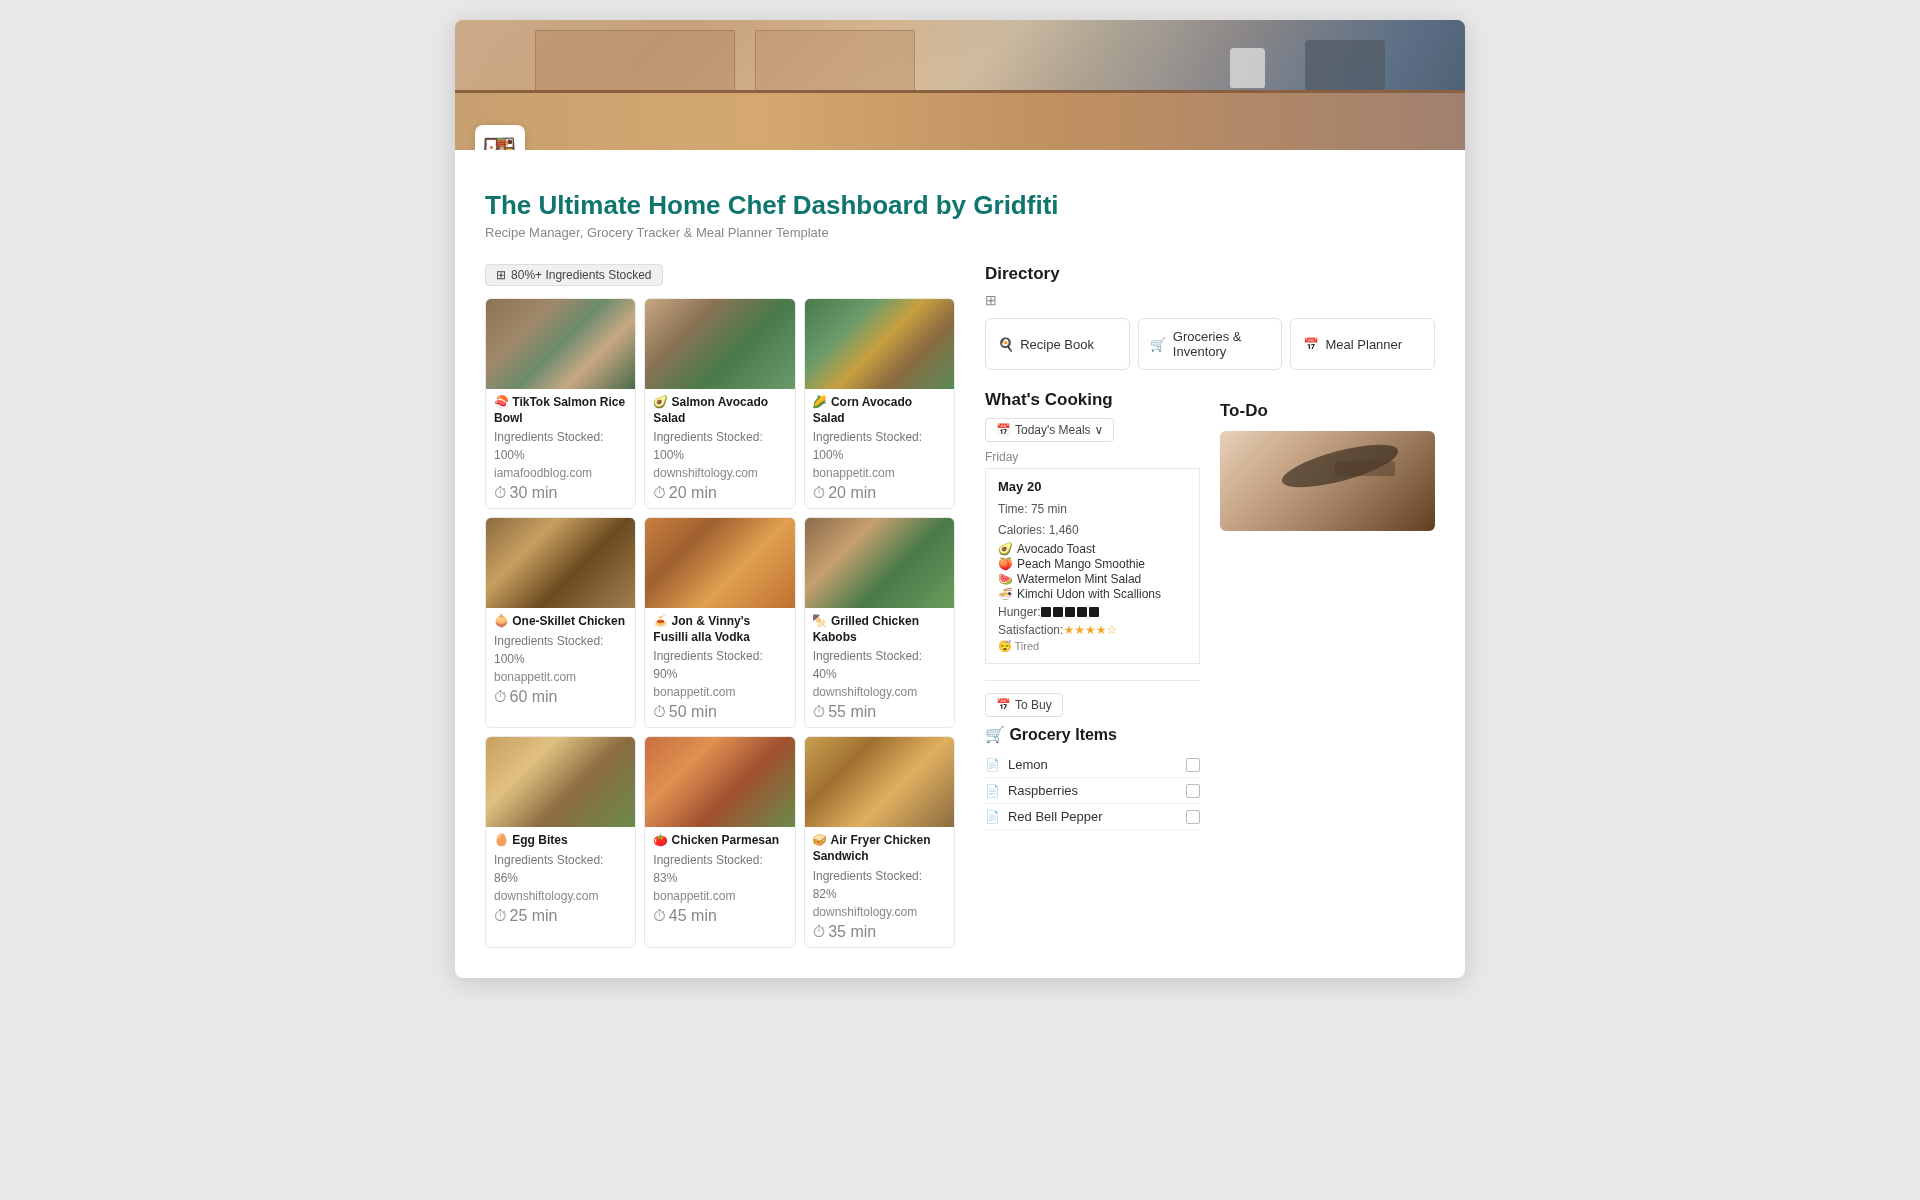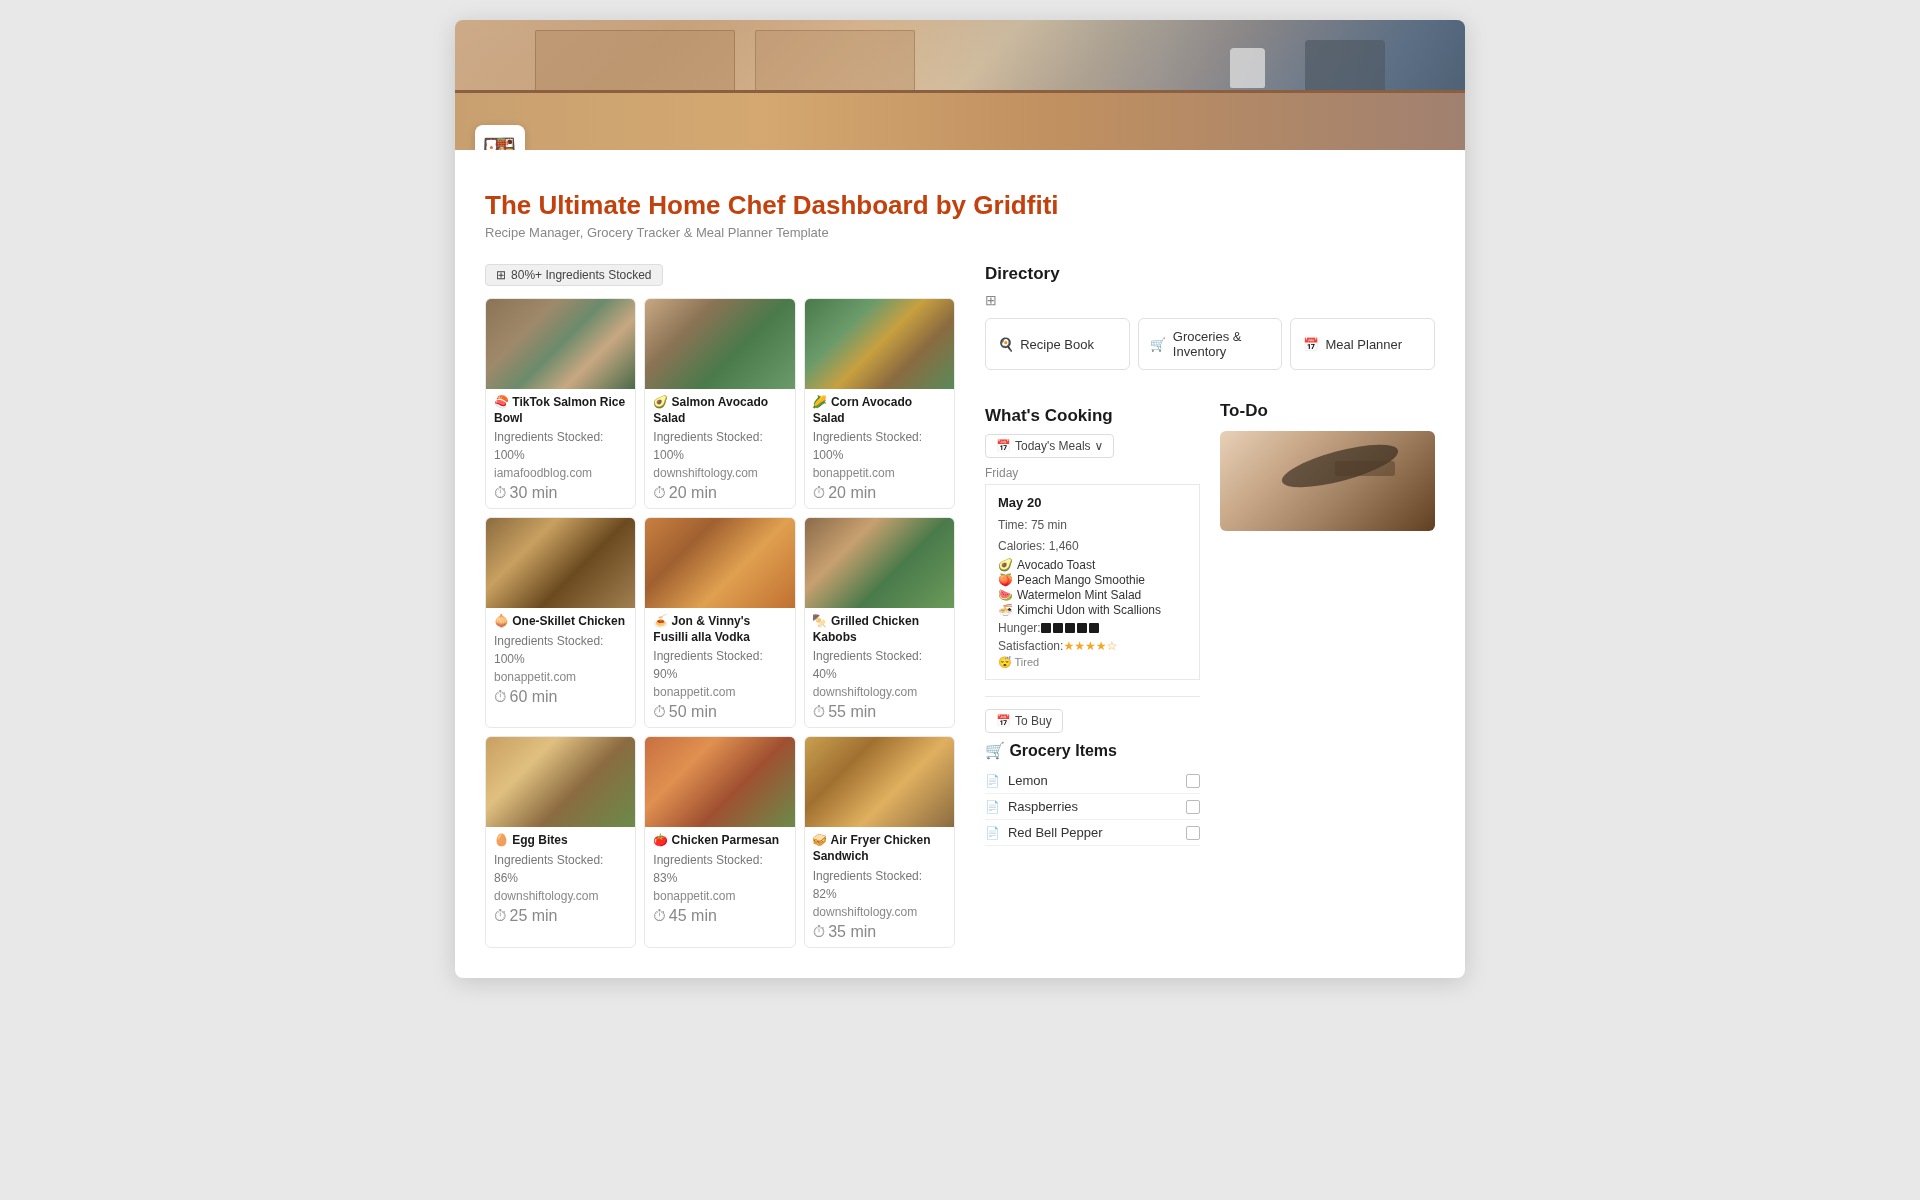--- a/index.html
+++ b/index.html
@@ -87,21 +87,21 @@
       box-shadow: 0 2px 8px rgba(0,0,0,0.15);
       z-index: 10;
     }
     
     .content-area {
       padding: 40px 30px 30px;
     }
     .page-title {
       font-size: 26px;
       font-weight: 700;
-      color: #c2410c;
+      color: #0f766e;
       margin-bottom: 4px;
     }
     .page-subtitle {
       font-size: 13px;
       color: #888;
       margin-bottom: 24px;
     }
     
     .main-layout {
       display: flex;
@@ -223,21 +223,20 @@
       cursor: pointer;
       background: #fff;
     }
     
     .whats-cooking-section {
       display: flex;
       gap: 20px;
     }
     .cooking-left {
       flex: 1;
-      margin-top: 16px;
     }
     .cooking-right {
       flex: 1;
       margin-top: 11px;
     }
     .wc-title {
       font-size: 17px;
       font-weight: 700;
       color: #1a1a1a;
       margin-bottom: 8px;

